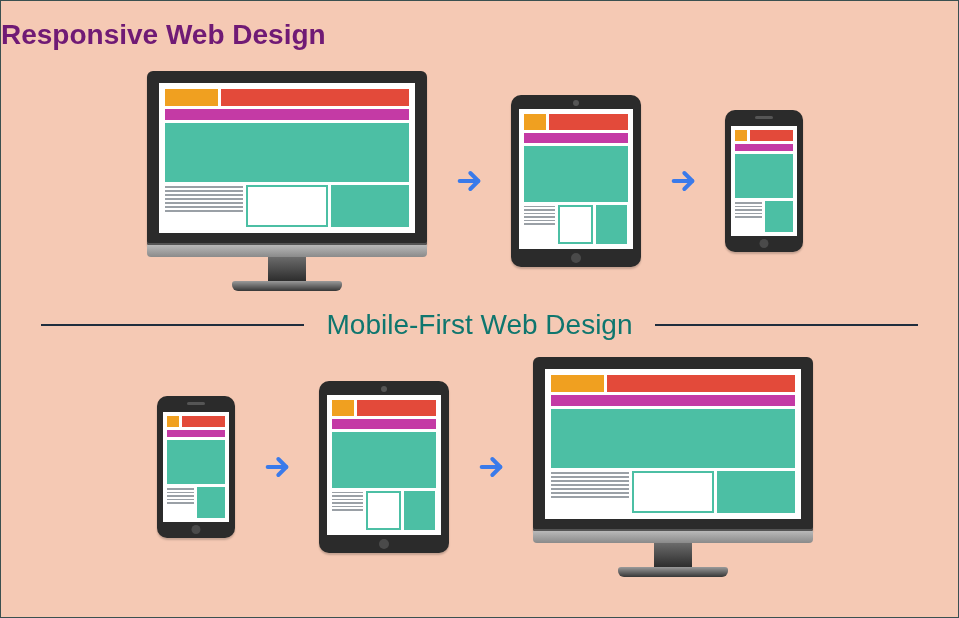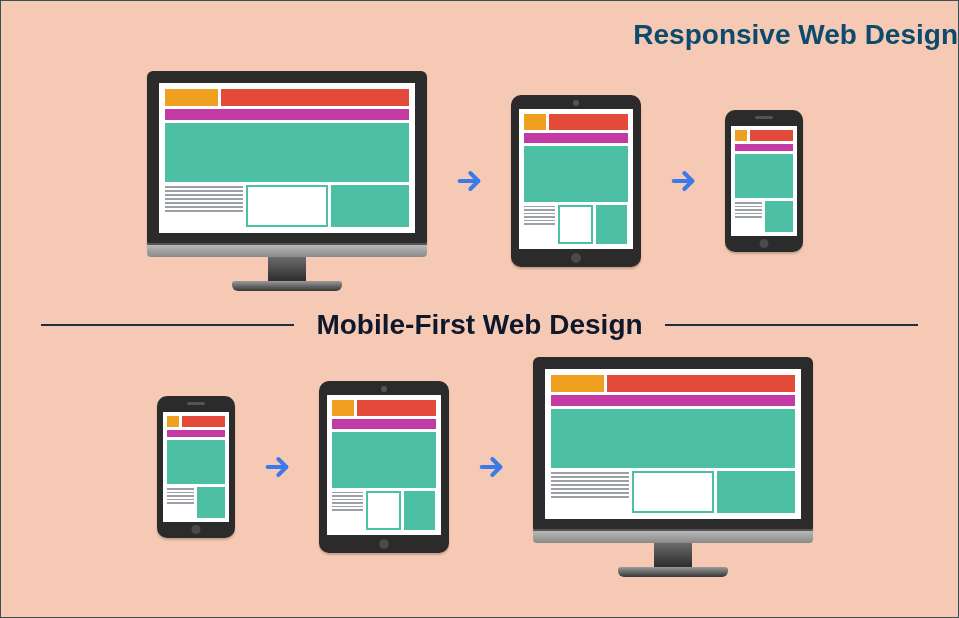--- a/index.html
+++ b/index.html
@@ -10,43 +10,43 @@
     border: 1px solid #3a5050;
     box-shadow: 4px 4px 6px rgba(0,0,0,0.3);
     font-family: "Segoe UI", Arial, sans-serif;
     position: relative;
     overflow: hidden;
   }
   .section {
     position: relative;
   }
   .title {
-    text-align: right;
+    text-align: left;
     font-size: 28px;
     font-weight: 700;
-    color: #0c4a6e;
+    color: #701a75;
     padding-top: 18px;
     padding-bottom: 10px;
   }
   .divider-row {
     display: flex;
     align-items: center;
     justify-content: center;
     padding: 0 40px;
     margin-top: 8px;
     margin-bottom: 6px;
   }
   .divider-line {
     flex: 1;
     border-top: 2px solid #1f2d3d;
   }
   .divider-title {
     font-size: 28px;
-    font-weight: 700;
-    color: #0f172a;
+    font-weight: 400;
+    color: #0f766e;
     padding: 0 22px;
   }
   .flow-row {
     display: flex;
     align-items: center;
     justify-content: center;
     gap: 0;
     padding: 10px 40px 10px 40px;
     height: 240px;
   }

